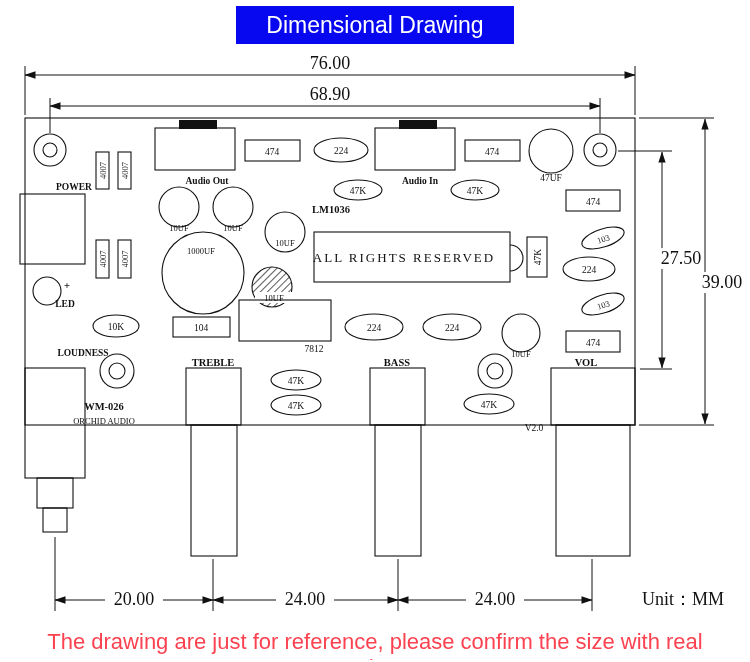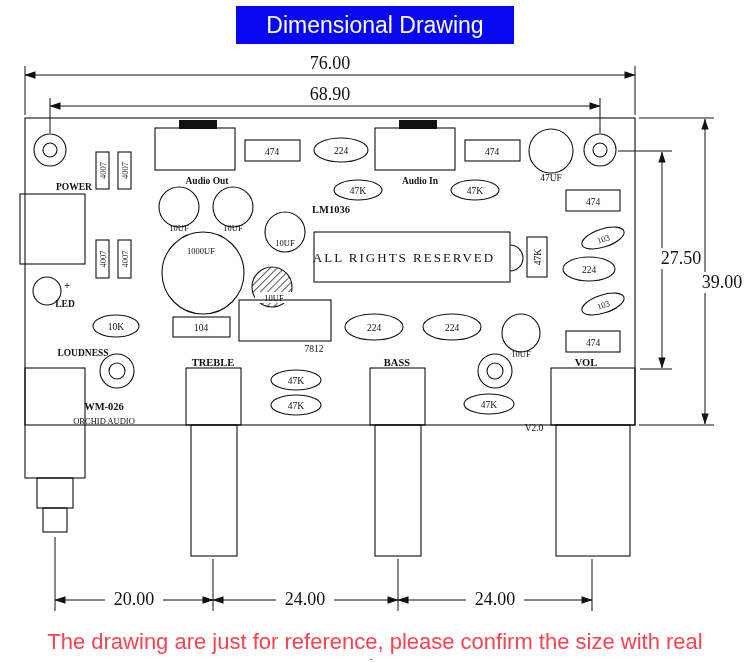--- a/index.html
+++ b/index.html
@@ -291,14 +291,15 @@
       <rect class="ln" x="25" y="368" width="60" height="110"></rect>
       <rect class="ln" x="37" y="478" width="36" height="30"></rect>
       <rect class="ln" x="43" y="508" width="24" height="24"></rect>
     </g>
 
     <text class="mid t10" x="104" y="410">WM-026</text>
     <text class="mid t8" x="104" y="424">ORCHID AUDIO</text>
     <text class="mid t9" x="534" y="431">V2.0</text>
   </svg>
 
+  <div class="unit">Unit：MM</div>
   <div class="disclaimer">The drawing are just for reference, please confirm the size with real products.</div>
 </div>
 
 </body></html>

